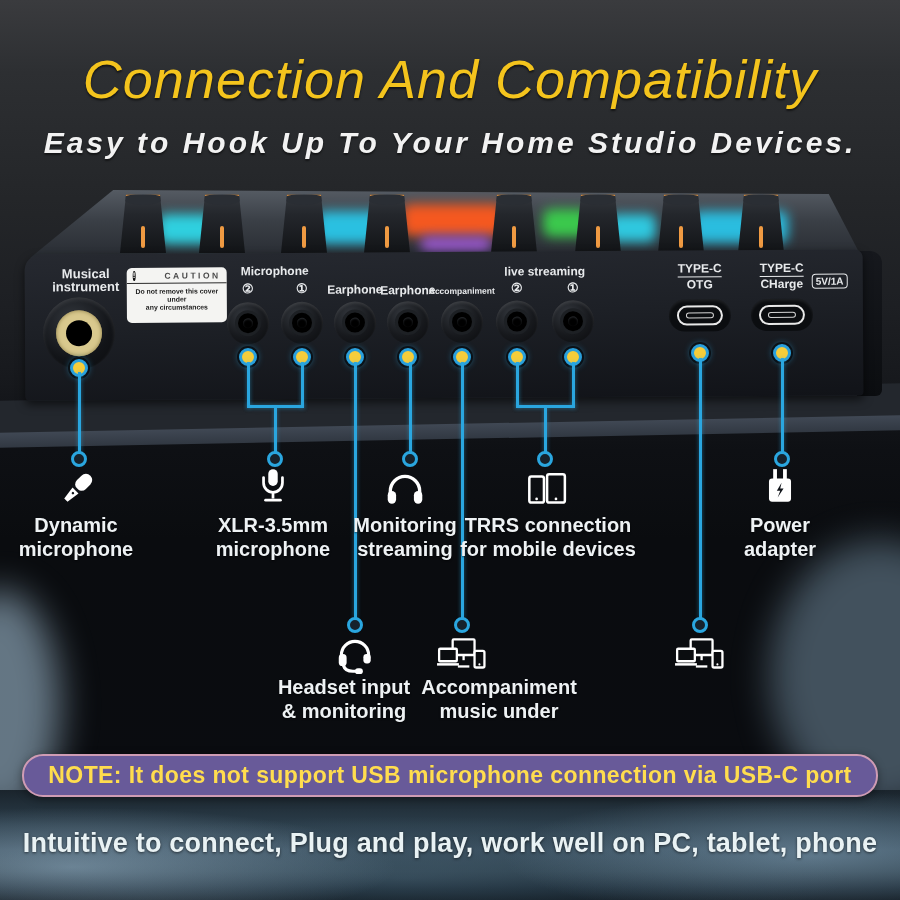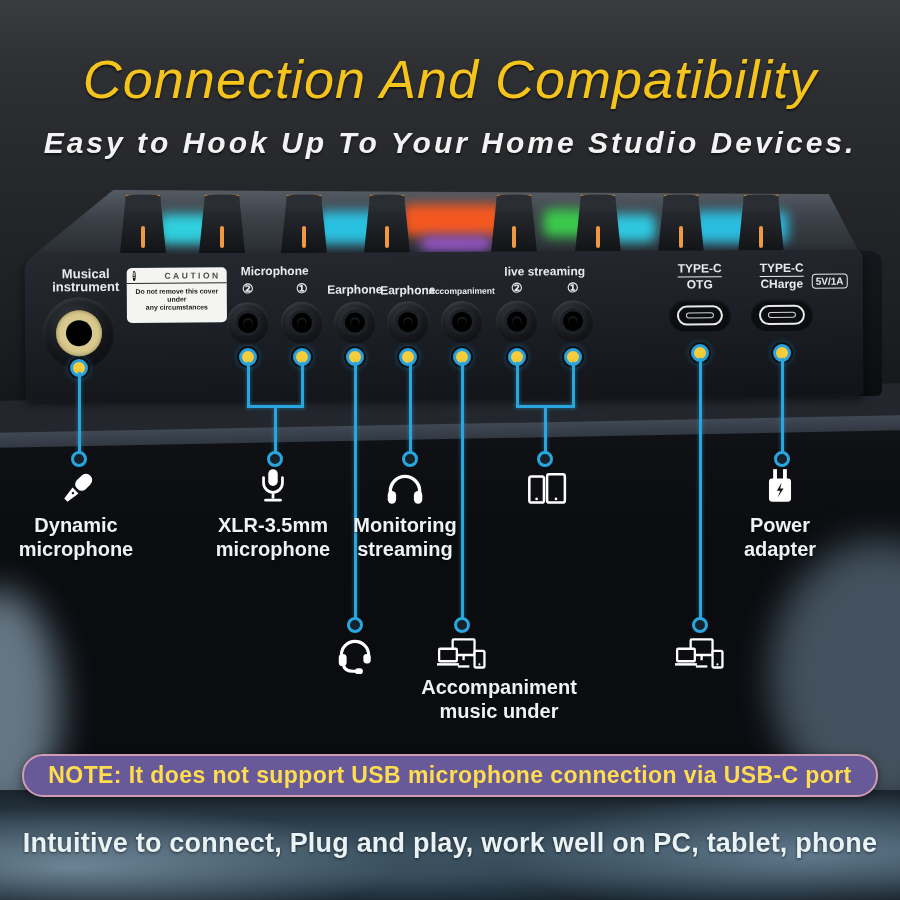--- a/index.html
+++ b/index.html
@@ -306,20 +306,23 @@
 
   <div class="clabel" style="left:76px;top:514px;">
     <span>Dynamic</span><br><span>microphone</span>
   </div>
   <div class="clabel" style="left:273px;top:514px;">
     <span>XLR-3.5mm</span><br><span>microphone</span>
   </div>
   <div class="clabel" style="left:405px;top:514px;">
     <span>Monitoring</span><br><span>streaming</span>
   </div>
+  <div class="clabel" style="left:548px;top:514px;">
+    <span>TRRS connection</span><br><span>for mobile devices</span>
+  </div>
   <div class="clabel" style="left:780px;top:514px;">
     <span>Power</span><br><span>adapter</span>
   </div>
 
   <div class="ico" style="left:355px;top:632px;">
     <svg width="44" height="44" viewBox="0 0 42 42">
       <path d="M8 26 v-4 a13 13 0 0 1 26 0 v4" fill="none" stroke="#fff" stroke-width="3"></path>
       <rect x="5.5" y="21" width="7.5" height="11.5" rx="3.5" fill="#fff"></rect>
       <rect x="29" y="21" width="7" height="9" rx="3" fill="#fff"></rect>
       <path d="M10 32 q1.5 5.5 9 5.5 h3" fill="none" stroke="#fff" stroke-width="3" stroke-linecap="round"></path>
@@ -342,20 +345,23 @@
       <rect x="16" y="5" width="21" height="15" rx="1" fill="#0b0d10" stroke="#fff" stroke-width="2.2"></rect>
       <line x1="26.5" y1="20" x2="26.5" y2="25" stroke="#fff" stroke-width="2.2"></line>
       <line x1="21" y1="31" x2="32" y2="31" stroke="#fff" stroke-width="2.2"></line>
       <rect x="3" y="14" width="17" height="12" rx="1" fill="#0b0d10" stroke="#fff" stroke-width="2.2"></rect>
       <line x1="1" y1="29" x2="22" y2="29" stroke="#fff" stroke-width="2.4"></line>
       <rect x="37" y="16" width="9.5" height="16" rx="1.5" fill="#0b0d10" stroke="#fff" stroke-width="2.2"></rect>
       <circle cx="41.7" cy="29" r="1" fill="#fff"></circle>
     </svg>
   </div>
 
+  <div class="clabel" style="left:344px;top:676px;">
+    <span>Headset input</span><br><span>&amp; monitoring</span>
+  </div>
   <div class="clabel" style="left:499px;top:676px;">
     <span>Accompaniment</span><br><span>music under</span>
   </div>
 
   <div class="abs bottom"></div>
   <div class="abs note">NOTE: It does not support USB microphone connection via USB-C port</div>
   <div class="abs footer-text">Intuitive to connect, Plug and play, work well on PC, tablet, phone</div>
 
 </div>
 

